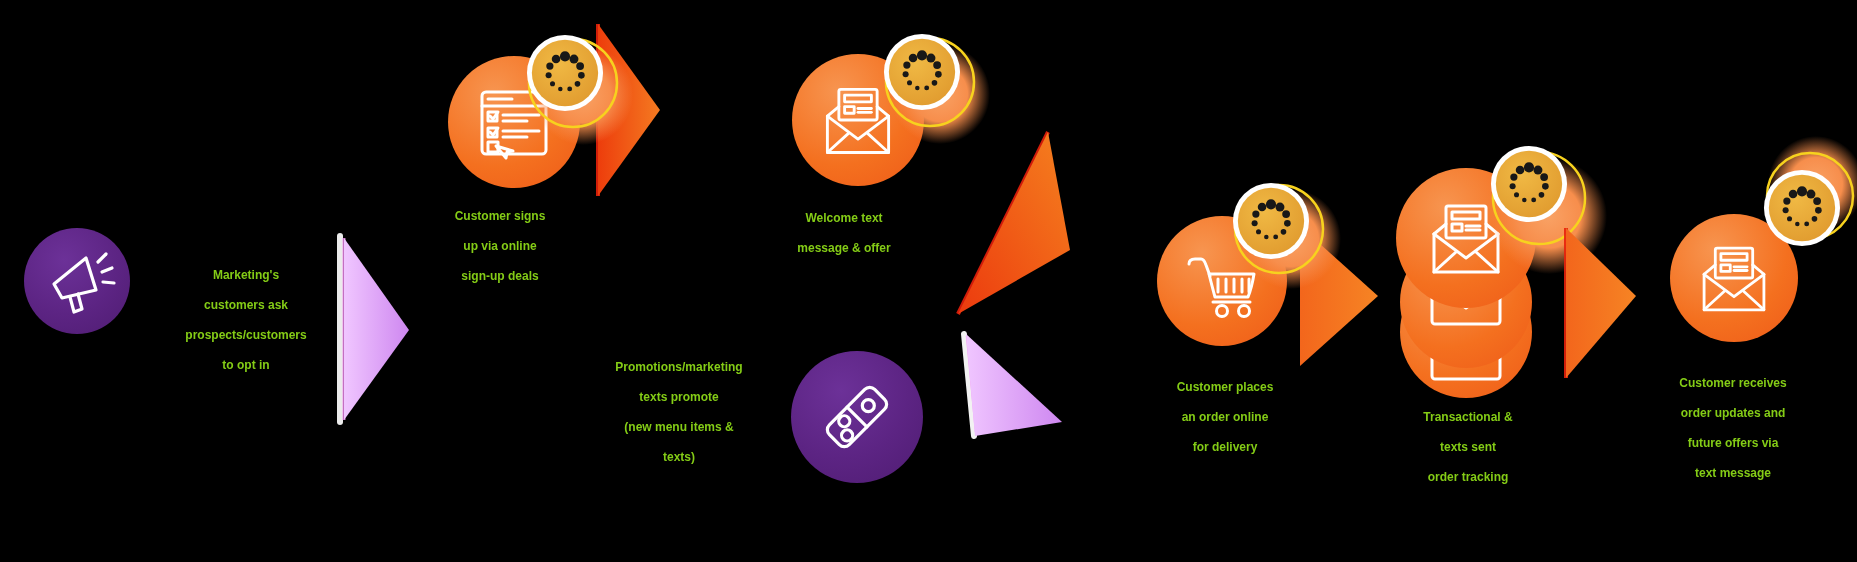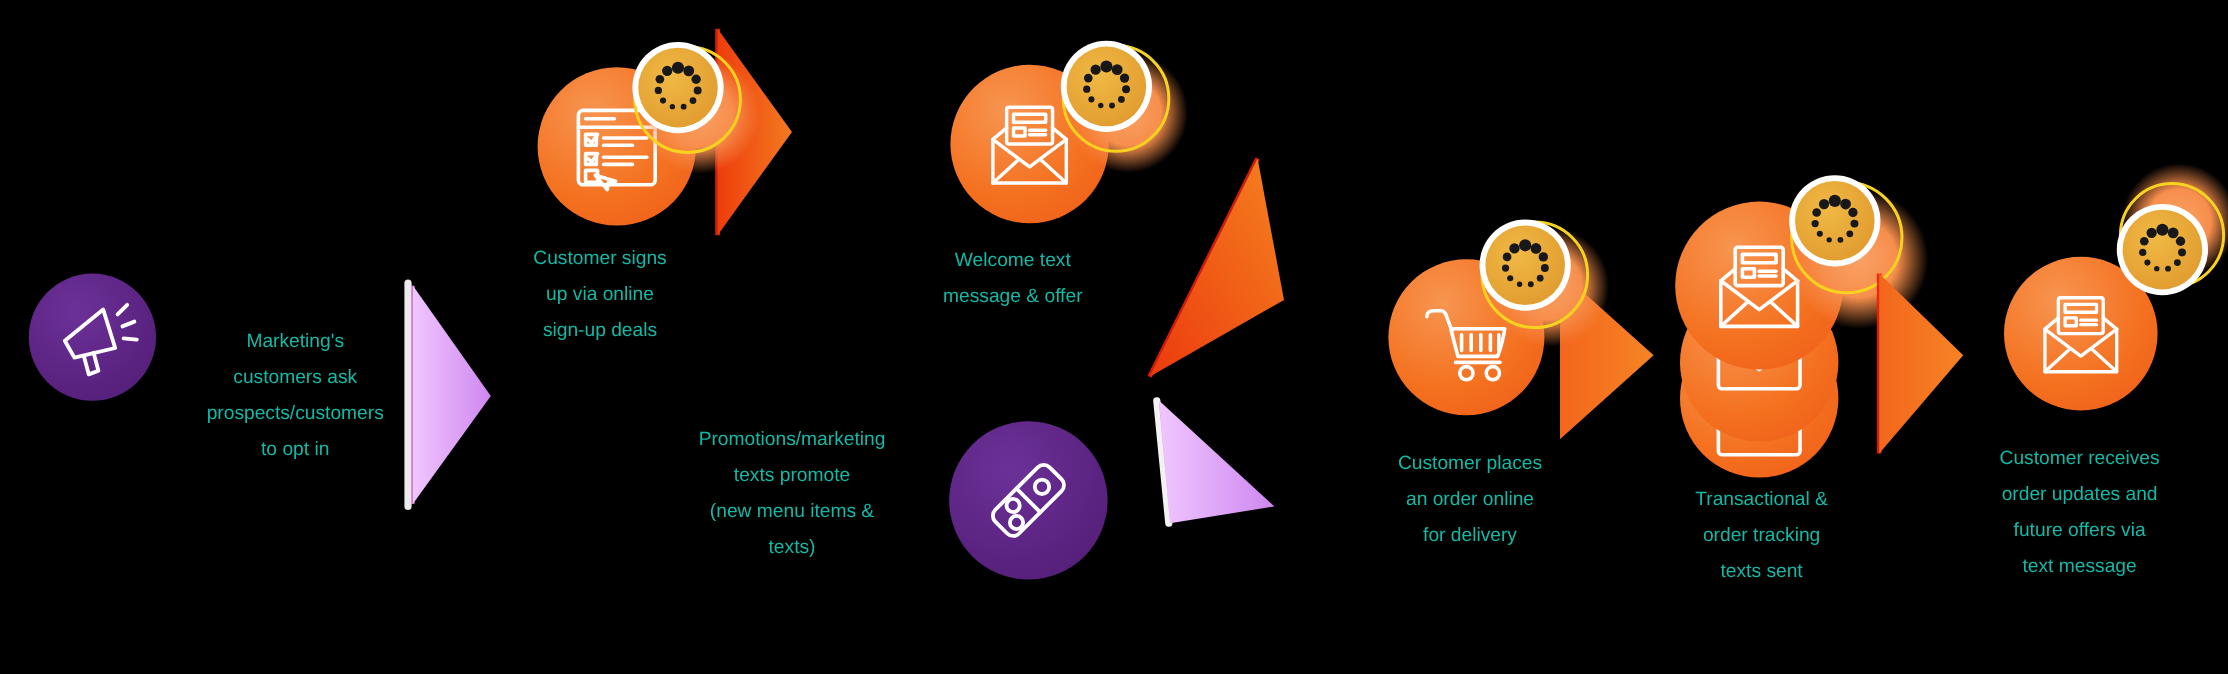--- a/index.html
+++ b/index.html
@@ -2,21 +2,21 @@
 <html><head>
 <meta charset="utf-8">
 <style>
   html,body{margin:0;padding:0;background:#000;}
   .canvas{position:relative;width:1857px;height:562px;background:#000;overflow:hidden;
           font-family:"Liberation Sans",sans-serif;}
   .abs{position:absolute;}
   .circ{position:absolute;border-radius:50%;}
   .orange{background:radial-gradient(circle at 35% 28%, #F79550 0%, #F4701F 58%, #EE5A18 100%);}
   .purple{background:radial-gradient(circle at 38% 30%, #6C3198 0%, #5C2483 55%, #4F1C72 100%);}
-  .txt{position:absolute;text-align:center;font-weight:normal;font-size:16px;line-height:30px;color:#14b8a6;}
+  .txt{position:absolute;text-align:center;font-weight:bold;font-size:12px;line-height:30px;color:#84cc16;}
   svg{display:block;}
 </style>
 </head>
 <body>
 
 <div class="canvas">
 
   <svg width="0" height="0" style="position:absolute" aria-hidden="true">
     <defs>
       <radialGradient id="gGold" cx="40%" cy="35%" r="75%">
@@ -57,55 +57,55 @@
           <circle cx="-4.8" cy="16.3" r="2.3"></circle>
             <circle cx="-12.8" cy="11.1" r="2.6"></circle>
           <circle cx="-16.8" cy="2.4" r="3.1"></circle>
             <circle cx="-15.5" cy="-7.1" r="3.7"></circle>
           <circle cx="-9.2" cy="-14.3" r="4.4"></circle>
         </g>
       </symbol>
     </defs>
   </svg>
 
-  <div class="txt" style="left:116px;top:270px;width:260px;">
+  <div class="txt" style="left:116px;top:260px;width:260px;">
     <div>Marketing's</div>
     <div>customers ask</div>
     <div>prospects/customers</div>
     <div>to opt in</div>
   </div>
 
   <div class="txt" style="left:380px;top:201px;width:240px;">
     <div>Customer signs</div>
     <div>up via online</div>
     <div>sign-up deals</div>
   </div>
 
   <div class="txt" style="left:724px;top:203px;width:240px;">
     <div>Welcome text</div>
     <div>message &amp; offer</div>
   </div>
 
-  <div class="txt" style="left:515px;top:352px;width:290px;">
+  <div class="txt" style="left:534px;top:352px;width:290px;">
     <div>Promotions/marketing</div>
     <div>texts promote</div>
     <div>(new menu items &amp;</div>
     <div>texts)</div>
   </div>
 
   <div class="txt" style="left:1105px;top:372px;width:240px;">
     <div>Customer places</div>
     <div>an order online</div>
     <div>for delivery</div>
   </div>
 
   <div class="txt" style="left:1348px;top:402px;width:240px;">
     <div>Transactional &amp;</div>
+    <div>texts sent</div>
     <div>order tracking</div>
-    <div>texts sent</div>
   </div>
 
   <div class="txt" style="left:1603px;top:368px;width:260px;">
     <div>Customer receives</div>
     <div>order updates and</div>
     <div>future offers via</div>
     <div>text message</div>
   </div>
 
   <svg class="abs" style="left:332px;top:226px;" width="84" height="204">

